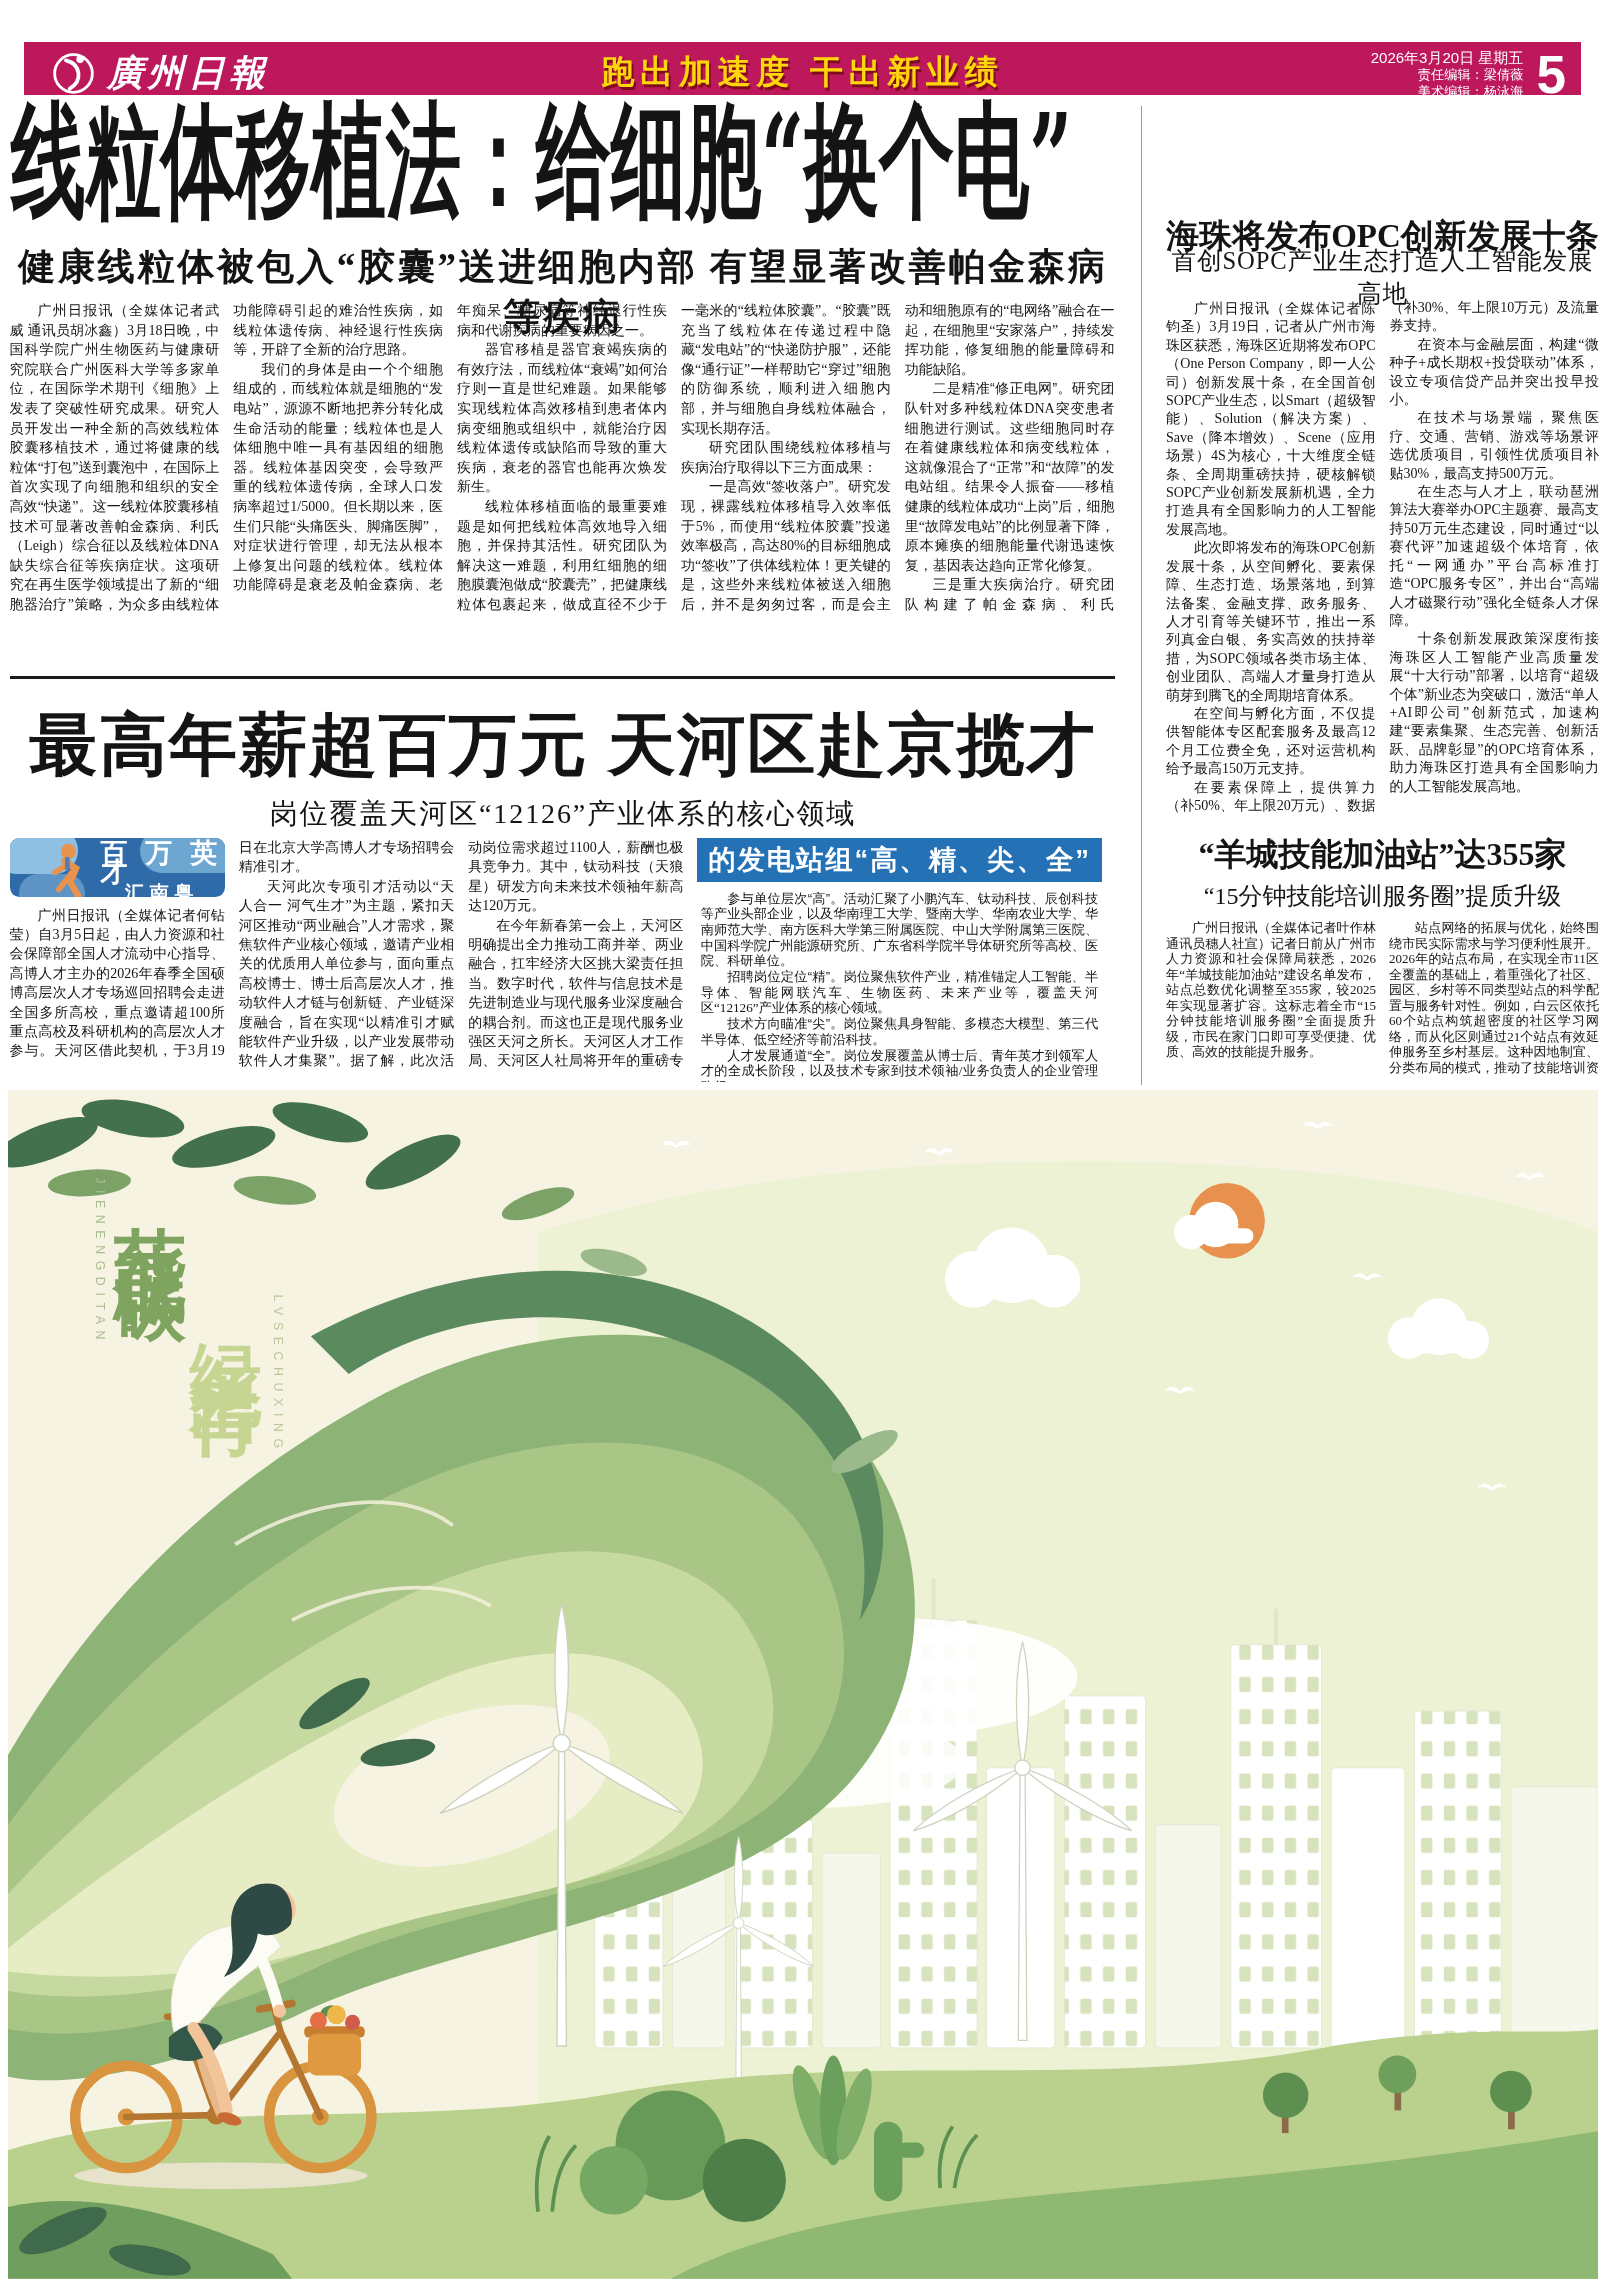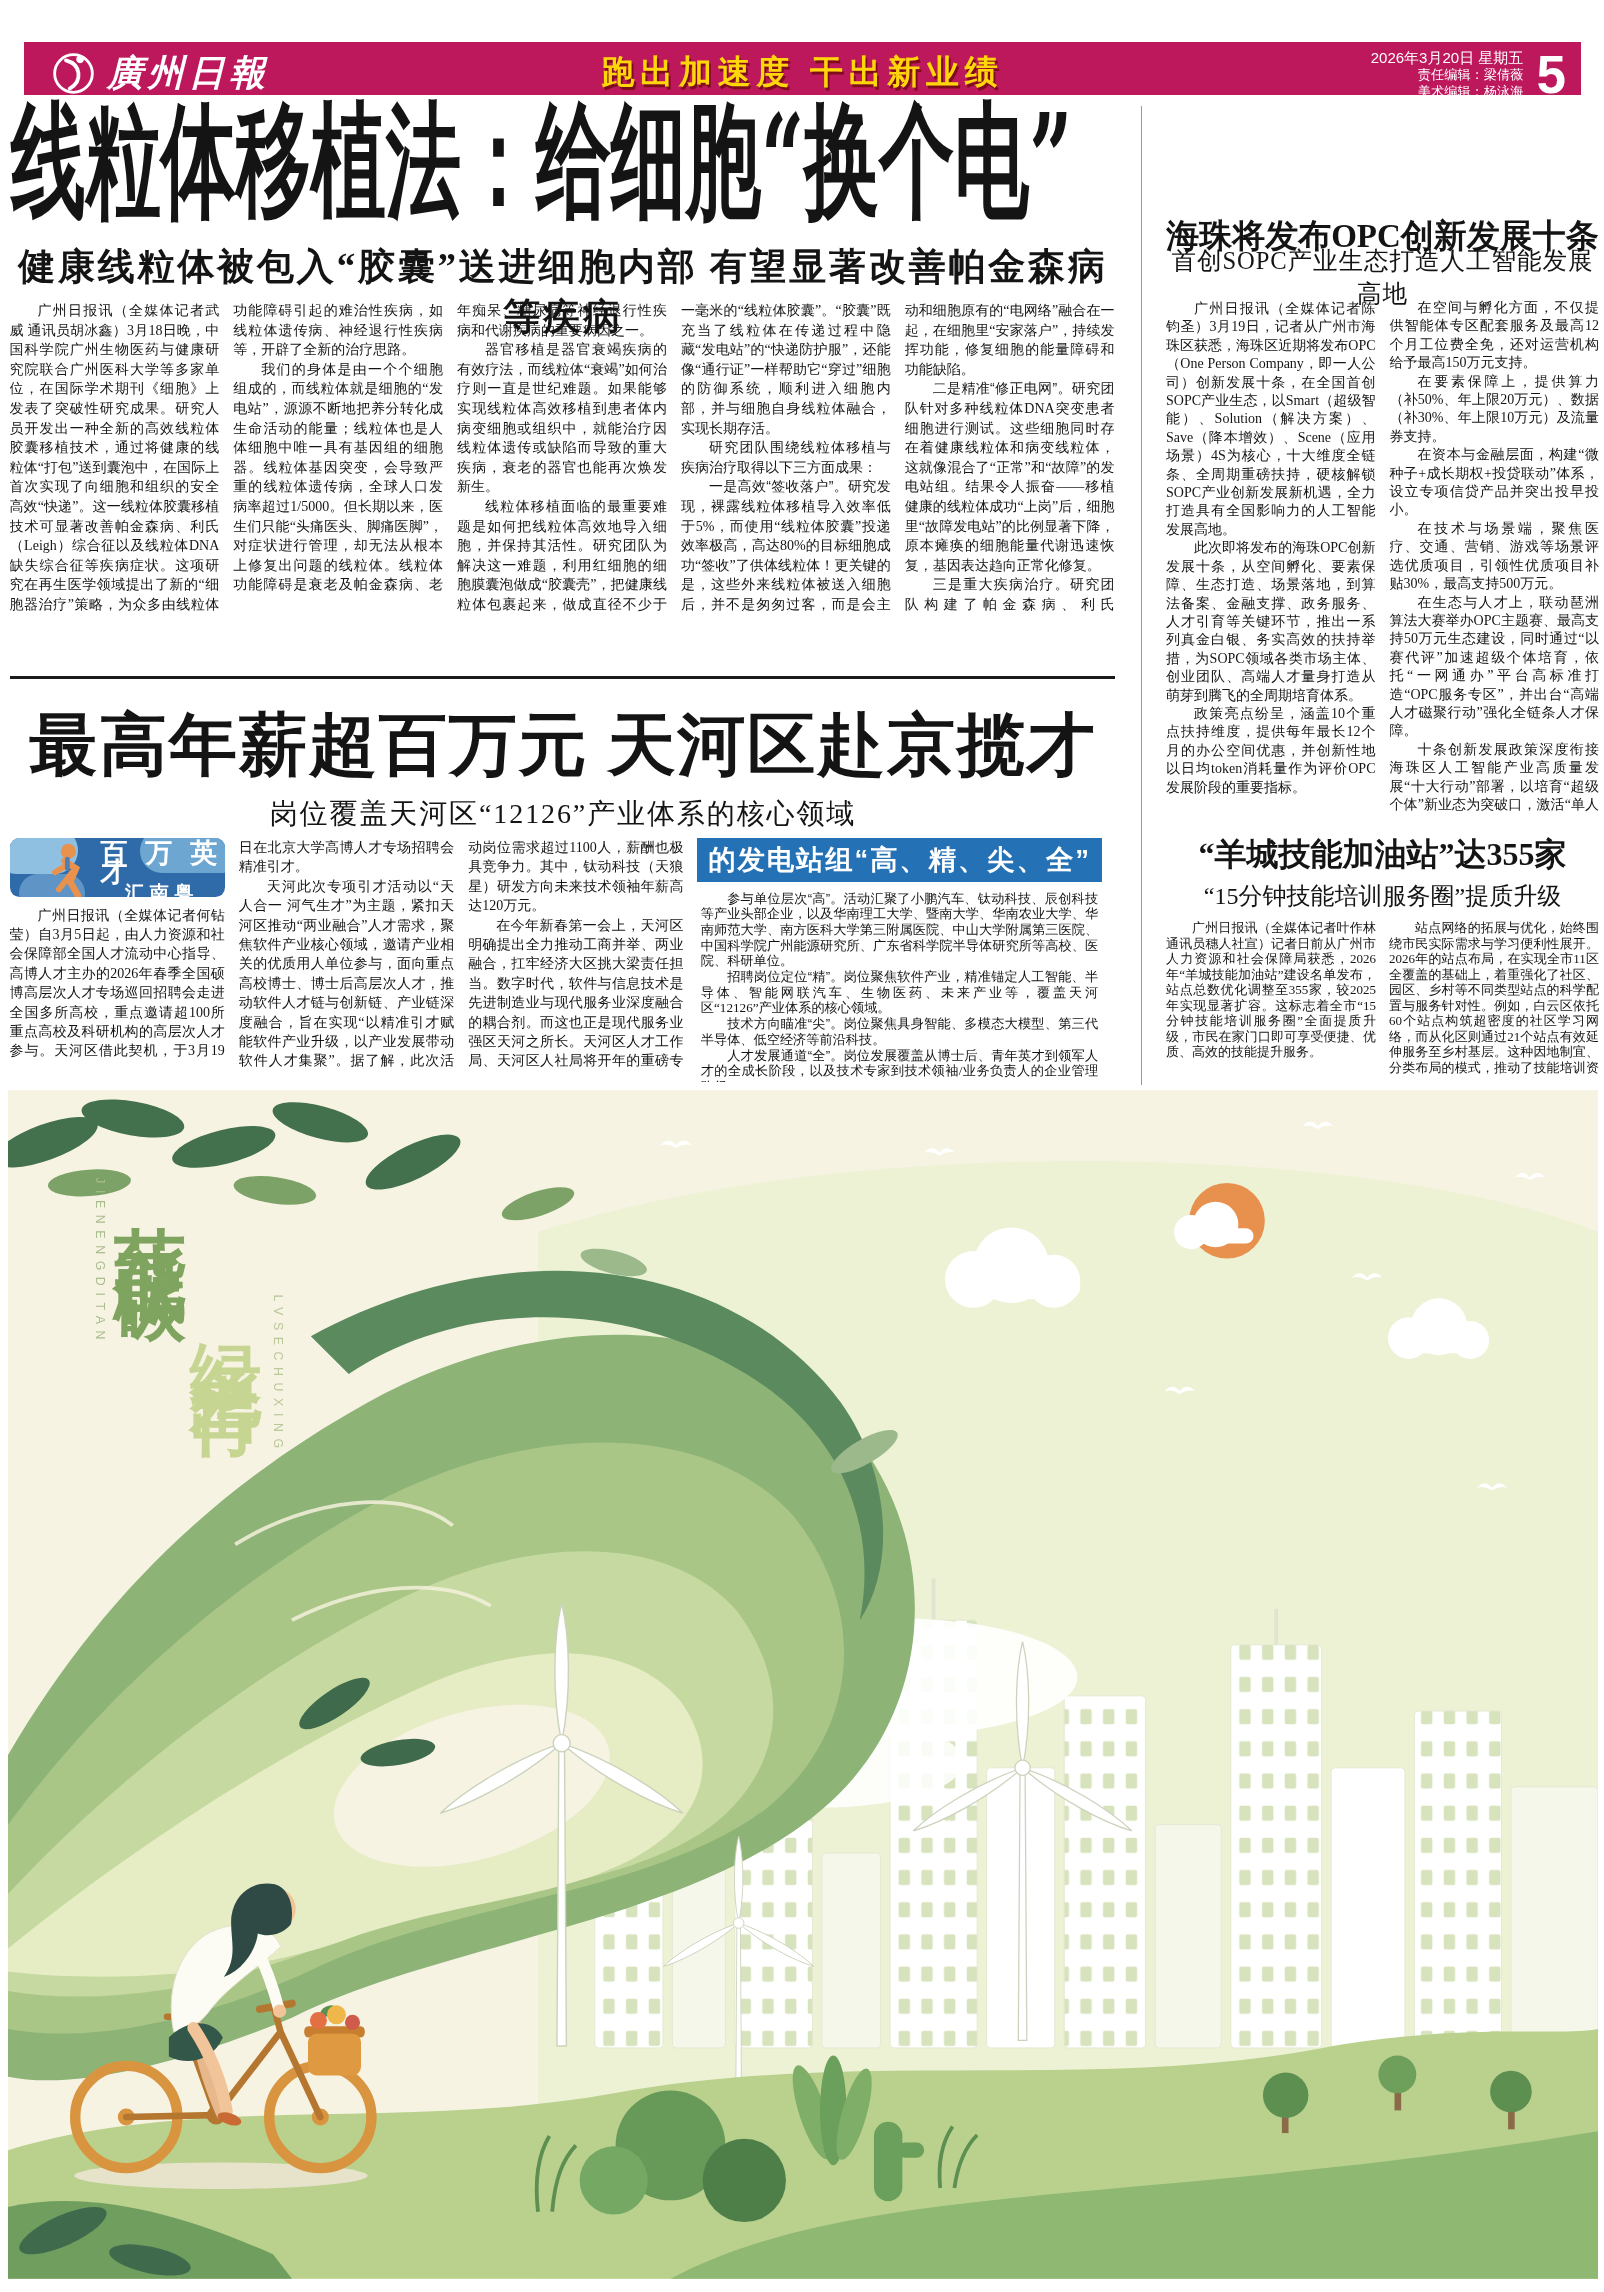--- a/index.html
+++ b/index.html
@@ -98,21 +98,20 @@
 </div>
 
 <div class="abs v-divider"></div>
 <div class="abs h-rule"></div>
 
 <div class="abs opc-headline">海珠将发布OPC创新发展十条</div>
 <div class="abs opc-subheadline">首创SOPC产业生态打造人工智能发展高地</div>
 <div class="abs opc-body">
   <p><span class="lead">广州日报讯</span><span>（全媒体记者陈钧圣）3月19日，记者从广州市海珠区获悉，海珠区近期将发布OPC（One Person Company，即一人公司）创新发展十条，在全国首创SOPC产业生态，以Smart（超级智能）、Solution（解决方案）、Save（降本增效）、Scene（应用场景）4S为核心，十大维度全链条、全周期重磅扶持，硬核解锁SOPC产业创新发展新机遇，全力打造具有全国影响力的人工智能发展高地。</span></p>
   <p><span>此次即将发布的海珠OPC创新发展十条，从空间孵化、要素保障、生态打造、场景落地，到算法备案、金融支撑、政务服务、人才引育等关键环节，推出一系列真金白银、务实高效的扶持举措，为SOPC领域各类市场主体、创业团队、高端人才量身打造从萌芽到腾飞的全周期培育体系。</span></p>
-  <p><span>政策亮点纷呈，涵盖10个重点扶持维度，提供每年最长12个月的办公空间优惠，并创新性地以日均token消耗量作为评价OPC发展阶段的重要指标。</span></p>
   <p><span>在空间与孵化方面，不仅提供智能体专区配套服务及最高12个月工位费全免，还对运营机构给予最高150万元支持。</span></p>
   <p><span>在要素保障上，提供算力（补50%、年上限20万元）、数据（补30%、年上限10万元）及流量券支持。</span></p>
   <p><span>在资本与金融层面，构建“微种子+成长期权+投贷联动”体系，设立专项信贷产品并突出投早投小。</span></p>
   <p><span>在技术与场景端，聚焦医疗、交通、营销、游戏等场景评选优质项目，引领性优质项目补贴30%，最高支持500万元。</span></p>
   <p><span>在生态与人才上，联动琶洲算法大赛举办OPC主题赛、最高支持50万元生态建设，同时通过“以赛代评”加速超级个体培育，依托“一网通办”平台高标准打造“OPC服务专区”，并出台“高端人才磁聚行动”强化全链条人才保障。</span></p>
   <p><span>十条创新发展政策深度衔接海珠区人工智能产业高质量发展“十大行动”部署，以培育“超级个体”新业态为突破口，激活“单人+AI即公司”创新范式，加速构建“要素集聚、生态完善、创新活跃、品牌彰显”的OPC培育体系，助力海珠区打造具有全国影响力的人工智能发展高地。</span></p>
 </div>
 
 <div class="abs talent-headline">最高年薪超百万元  天河区赴京揽才</div>
 <div class="abs talent-subheadline">岗位覆盖天河区“12126”产业体系的核心领域</div>

